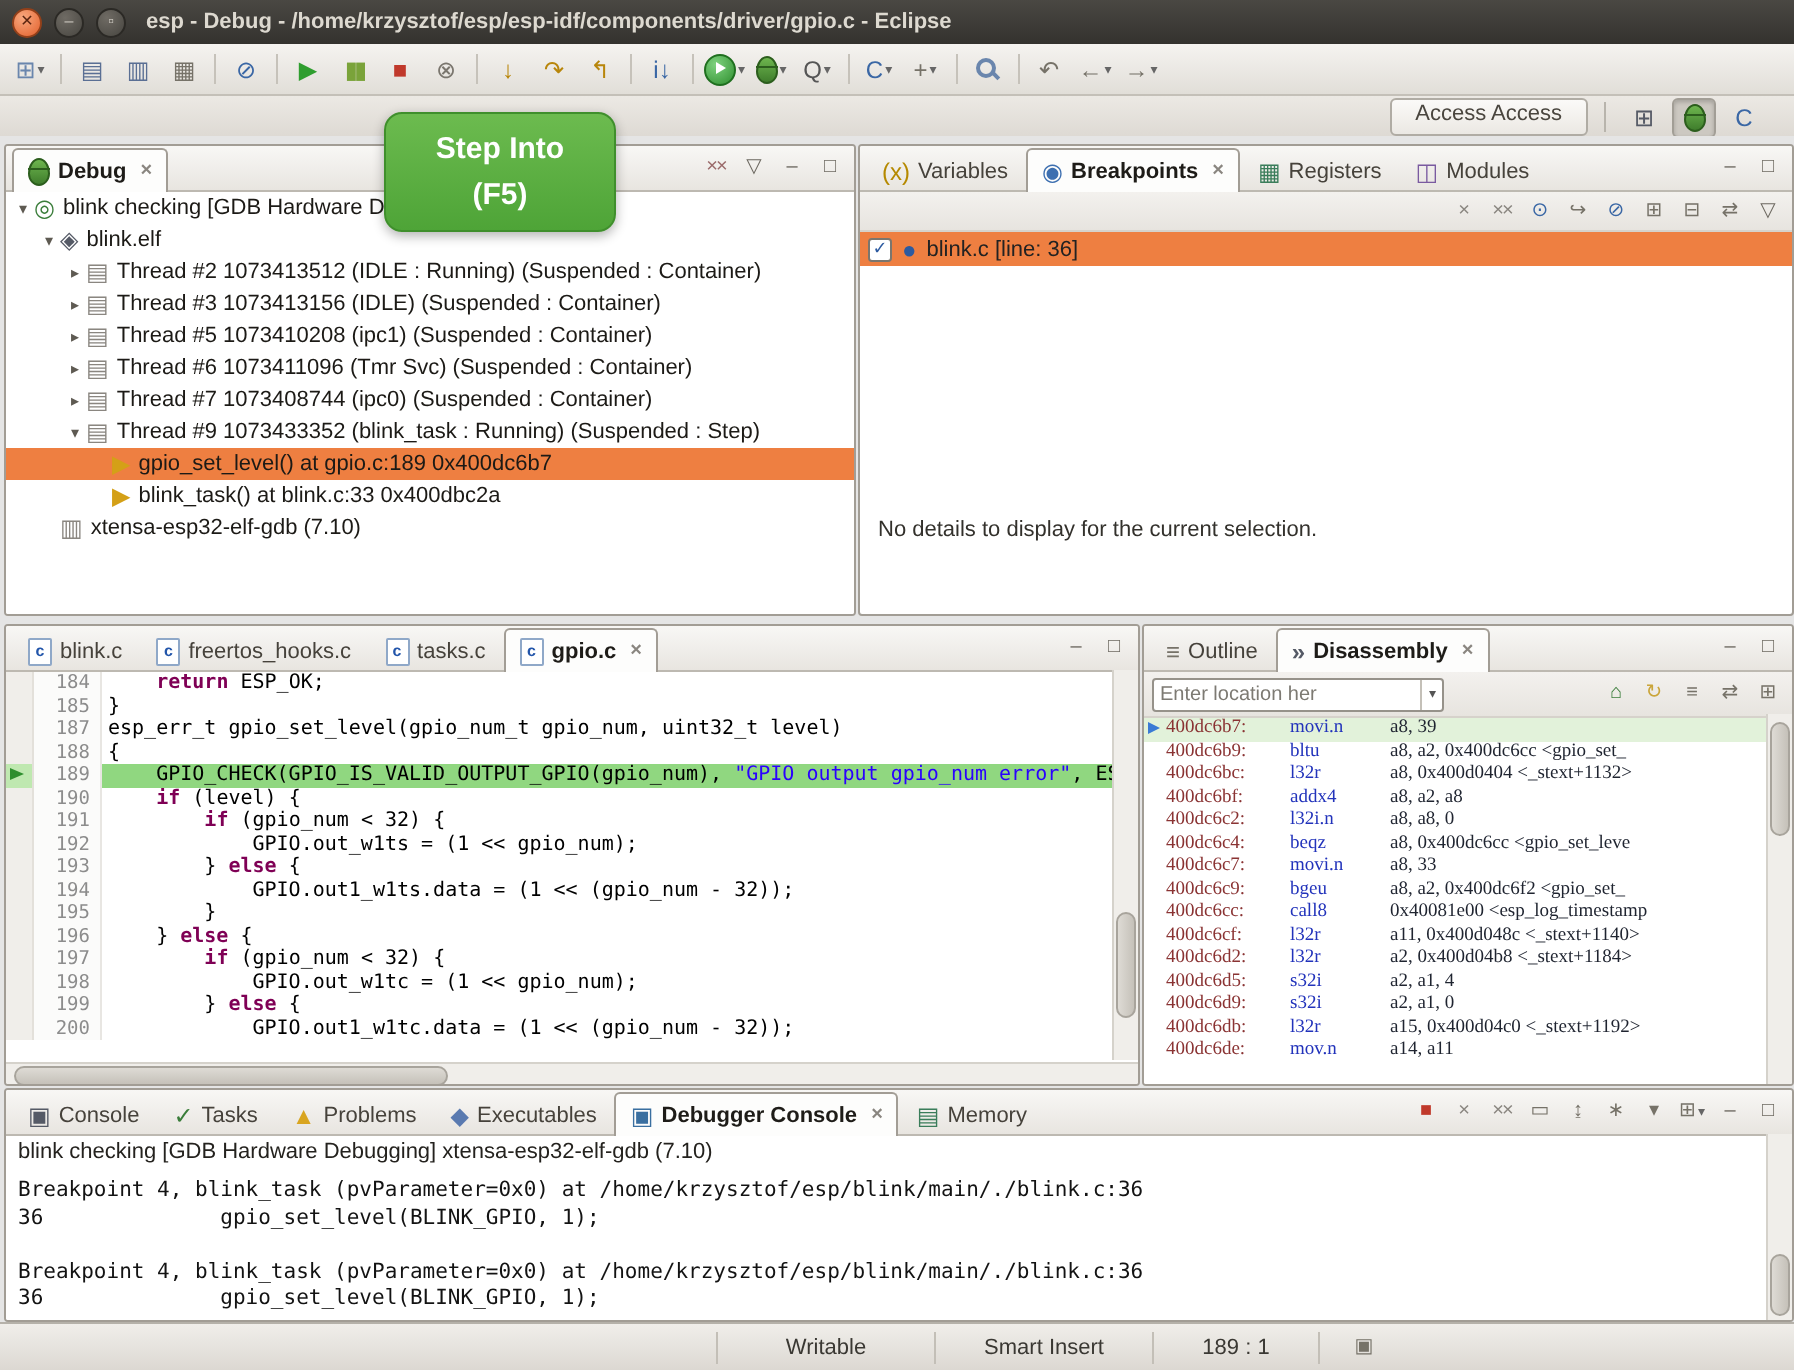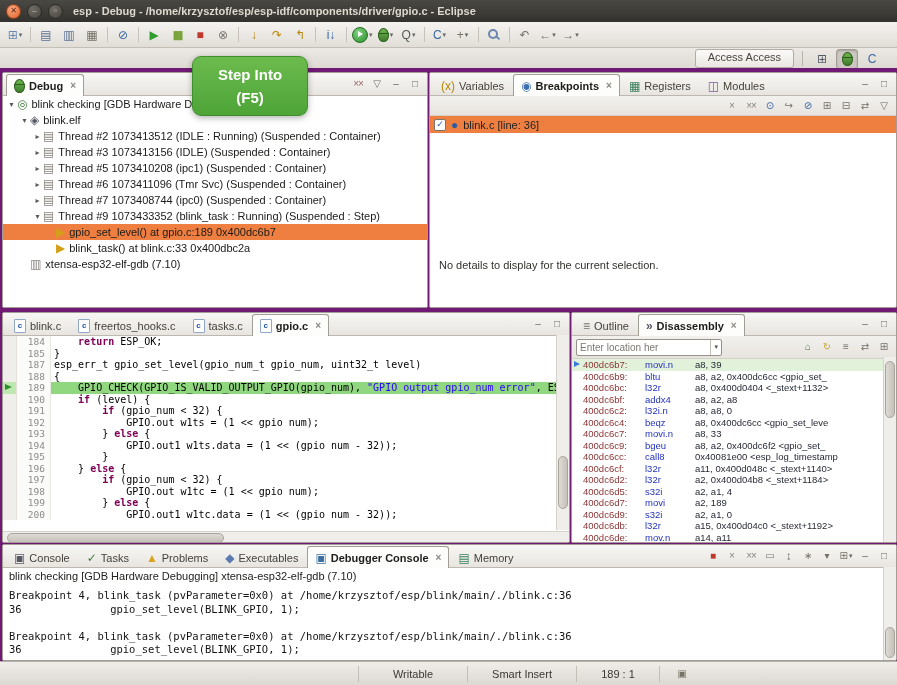--- a/index.html
+++ b/index.html
@@ -23,21 +23,21 @@
   .ti-btn .glyph{font-size:10px;}
   .toolbar2{height:21px;background:linear-gradient(#ecE9e4,#ddd9d3);border-bottom:1px solid #b5b1a9;
             display:flex;align-items:center;justify-content:flex-end;padding:0 14px;gap:8px;}
   .quick-access{font-size:11px;color:#4a463f;background:linear-gradient(#fbfaf8,#ebe8e3);
                 border:1px solid #b0aca4;border-radius:3px;padding:1px 12px;height:15px;line-height:13px;}
   .t2sep{width:1px;height:15px;background:#b8b4ac;}
   .pbtn{height:18px;min-width:20px;display:flex;align-items:center;justify-content:center;border-radius:3px;border:1px solid transparent;}
   .pbtn.active{background:#ccc8c1;border-color:#a29e96;box-shadow:inset 0 1px 2px rgba(0,0,0,.2);}
 
   
-  .workspace{position:absolute;top:68px;left:0;right:0;bottom:23px;background:#701a75;}
+  .workspace{position:absolute;top:68px;left:0;right:0;bottom:23px;background:#e5e5e5;}
   .panel{position:absolute;background:#fff;border:1px solid #a29d95;border-radius:2px;overflow:hidden;}
   .p-debug{left:2px;top:4px;width:424px;height:234px;}
   .p-right{left:429px;top:4px;width:466px;height:234px;}
   .p-editor{left:2px;top:244px;width:566px;height:229px;}
   .p-disasm{left:571px;top:244px;width:324px;height:229px;}
   .p-console{left:2px;top:476px;width:893px;height:115px;}
 
   .tabrow{height:21px;background:linear-gradient(#f8f7f5,#e8e5e0);border-bottom:1px solid #bdb9b1;
           display:flex;align-items:flex-end;padding:1px 3px 0;position:relative;}
   .tabs{display:flex;align-items:flex-end;gap:1px;height:100%;}
@@ -88,21 +88,21 @@
   .ed-vs{top:22px;bottom:12px;}
 
   
   .viewbar2{height:22px;background:linear-gradient(#f3f1ee,#e7e4df);border-bottom:1px solid #d6d2cb;
             display:flex;align-items:center;gap:4px;padding:0 4px;}
   .locbox{width:138px;height:15px;border:1px solid #96928a;background:#fff;color:#7d7a73;font-size:10px;
           display:flex;align-items:center;justify-content:space-between;padding:0 3px;border-radius:2px;}
   .locdd{font-size:7px;color:#555;border-left:1px solid #c4c0b8;padding-left:3px;height:100%;display:flex;align-items:center;}
   .disasm-tools{margin-left:auto;display:flex;gap:3px;}
   .drows{background:#fff;height:calc(100% - 44px);overflow:hidden;
-         font-family:Liberation Sans, sans-serif;font-size:9.5px;}
+         font-family:Liberation Serif, serif;font-size:9.5px;}
   .drow{display:flex;height:11.5px;line-height:11.5px;white-space:pre;overflow:hidden;}
   .drow.cur{background:#e2f2da;}
   .dgut{width:11px;flex:none;position:relative;}
   .dparrow{position:absolute;left:2px;top:2.2px;width:0;height:0;border-top:3.5px solid transparent;
            border-bottom:3.5px solid transparent;border-left:6px solid #3a7bd5;}
   .daddr{color:#8a3333;width:62px;flex:none;}
   .dmn{color:#2233bb;width:50px;flex:none;}
   .dops{color:#1f2430;}
   .ds-vs{top:44px;bottom:0;}
 
@@ -584,21 +584,20 @@
           <div class="drow"><span class="dgut"></span><span class="daddr">400dc6bc:</span><span class="dmn">l32r</span><span class="dops">a8, 0x400d0404 &lt;_stext+1132&gt;</span></div>
           <div class="drow"><span class="dgut"></span><span class="daddr">400dc6bf:</span><span class="dmn">addx4</span><span class="dops">a8, a2, a8</span></div>
           <div class="drow"><span class="dgut"></span><span class="daddr">400dc6c2:</span><span class="dmn">l32i.n</span><span class="dops">a8, a8, 0</span></div>
           <div class="drow"><span class="dgut"></span><span class="daddr">400dc6c4:</span><span class="dmn">beqz</span><span class="dops">a8, 0x400dc6cc &lt;gpio_set_leve</span></div>
           <div class="drow"><span class="dgut"></span><span class="daddr">400dc6c7:</span><span class="dmn">movi.n</span><span class="dops">a8, 33</span></div>
           <div class="drow"><span class="dgut"></span><span class="daddr">400dc6c9:</span><span class="dmn">bgeu</span><span class="dops">a8, a2, 0x400dc6f2 &lt;gpio_set_</span></div>
           <div class="drow"><span class="dgut"></span><span class="daddr">400dc6cc:</span><span class="dmn">call8</span><span class="dops">0x40081e00 &lt;esp_log_timestamp</span></div>
           <div class="drow"><span class="dgut"></span><span class="daddr">400dc6cf:</span><span class="dmn">l32r</span><span class="dops">a11, 0x400d048c &lt;_stext+1140&gt;</span></div>
           <div class="drow"><span class="dgut"></span><span class="daddr">400dc6d2:</span><span class="dmn">l32r</span><span class="dops">a2, 0x400d04b8 &lt;_stext+1184&gt;</span></div>
           <div class="drow"><span class="dgut"></span><span class="daddr">400dc6d5:</span><span class="dmn">s32i</span><span class="dops">a2, a1, 4</span></div>
-          <div class="drow"><span class="dgut"></span><span class="daddr">400dc6d7:</span><span class="dmn">movi</span><span class="dops">a2, 189</span></div>
           <div class="drow"><span class="dgut"></span><span class="daddr">400dc6d9:</span><span class="dmn">s32i</span><span class="dops">a2, a1, 0</span></div>
           <div class="drow"><span class="dgut"></span><span class="daddr">400dc6db:</span><span class="dmn">l32r</span><span class="dops">a15, 0x400d04c0 &lt;_stext+1192&gt;</span></div>
           <div class="drow"><span class="dgut"></span><span class="daddr">400dc6de:</span><span class="dmn">mov.n</span><span class="dops">a14, a11</span></div>
         </div>
       <div class="vscroll ds-vs">
         <div class="vthumb" style="top:2%;height:30%;"></div>
       </div>
     </div>
 
     <div class="panel p-console">

